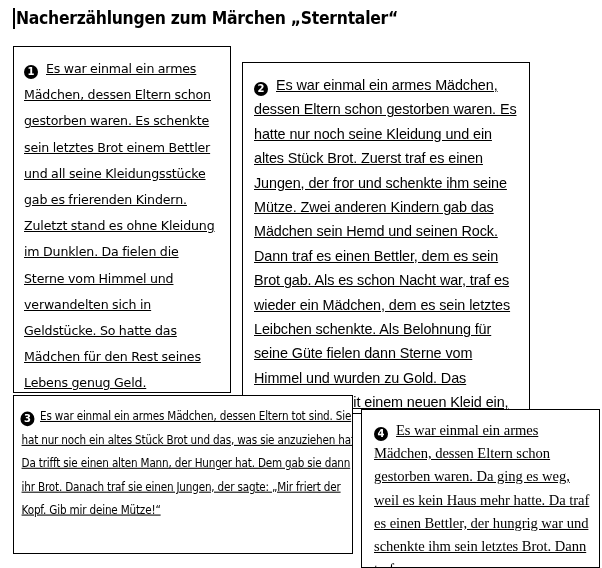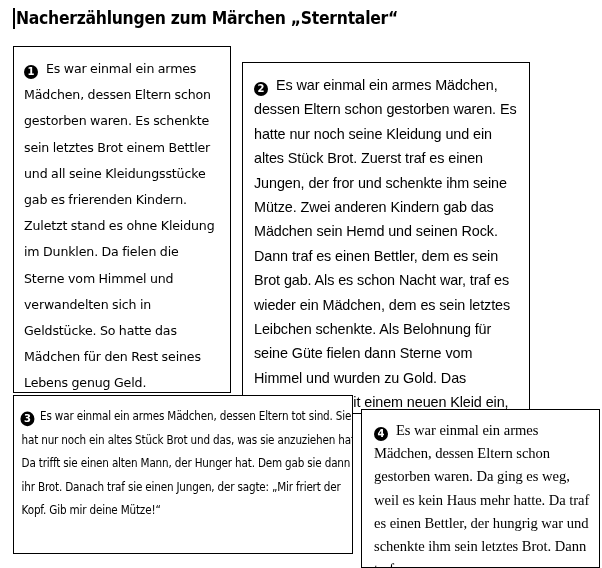--- a/index.html
+++ b/index.html
@@ -46,20 +46,21 @@
     transform-origin: left center;
   }
 
   
   .box {
     position: absolute;
     border: 1px solid #000000;
     background: #ffffff;
     box-sizing: border-box;
     overflow: hidden;
+    text-decoration: underline;
   }
   .box-body {
     margin: 0;
     text-align: left;
   }
   .num {
     display: inline-block;
     width: 14px;
     height: 14px;
     border-radius: 50%;

